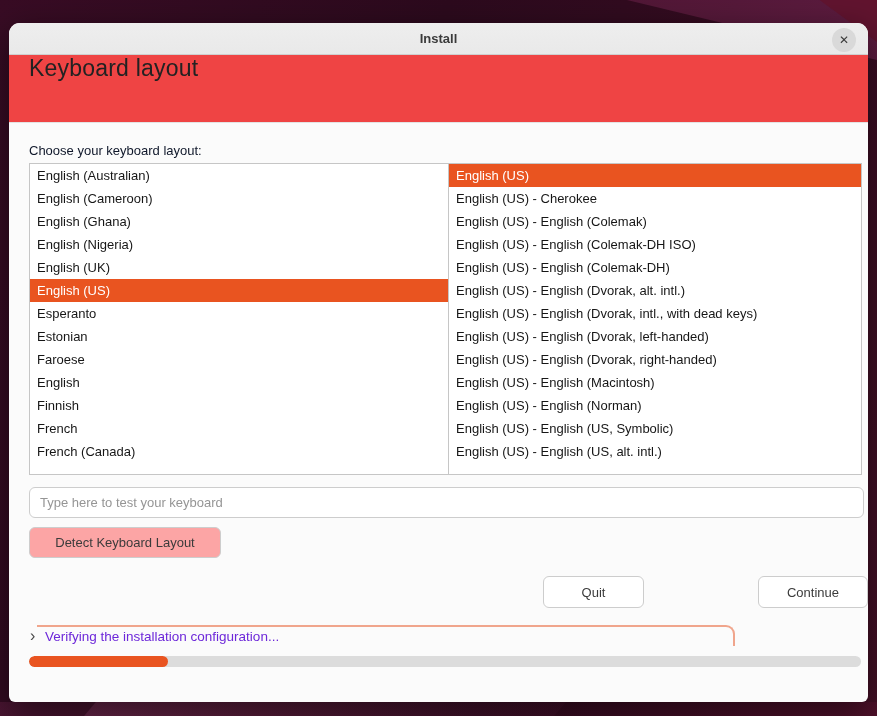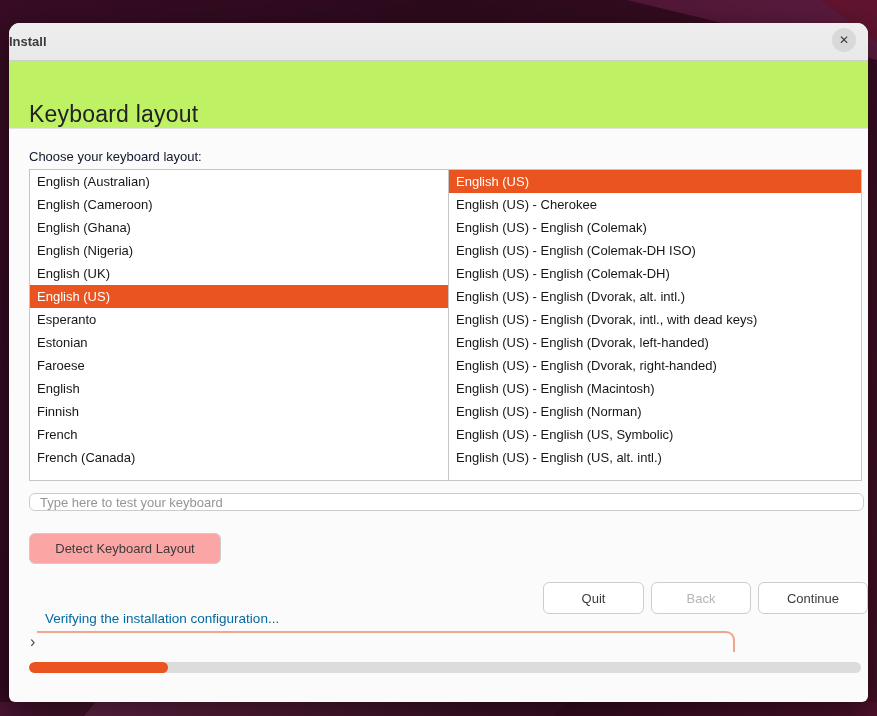--- a/index.html
+++ b/index.html
@@ -32,57 +32,57 @@
   }
 
   
   .window {
     position:absolute; left:9px; top:23px; width:859px; height:679px;
     background:#fbfbfb; border-radius:11px 11px 6px 6px;
     box-shadow:0 10px 34px rgba(0,0,0,0.5);
   }
 
   .titlebar {
-    position:relative; height:38px;
+    position:relative; height:32px;
     background:linear-gradient(#eeeeee,#e9e9e9);
     border-bottom:1px solid #cfcfcf;
     border-radius:11px 11px 0 0;
-    display:flex; align-items:center; 
+    display:flex; align-items:center; justify-content:center;
   }
   .titlebar .title { font-size:13px; font-weight:bold; color:#3b3b3b; }
   .close-btn {
     position:absolute; right:12px; top:5px; width:24px; height:24px;
     border-radius:50%; background:#d9d9d9; border:none;
     display:flex; align-items:center; justify-content:center;
     font-size:12px; color:#3a3a3a; cursor:pointer;
     font-family:"Liberation Sans", sans-serif;
   }
 
   .header {
-    height:68px; display:flex; align-items:flex-end; padding-left:20px;
-    background:#bef264; border-bottom:1px solid #e3e3e3;
+    height:68px; display:flex; align-items:flex-start; padding-left:20px;
+    background:#ef4444; border-bottom:1px solid #e3e3e3;
   }
   .page-title { font-size:23px; font-weight:400; color:#222222; letter-spacing:0.2px; }
 
   .content { position:relative; height:calc(679px - 34px - 68px); }
 
   .choose-label { position:absolute; left:20px; top:20px; font-size:13px; color:#0f172a; }
 
   .listbox {
     position:absolute; top:40px; height:312px;
     background:#ffffff; border:1px solid #c6c6c6;
     overflow:hidden; font-size:13px; color:#161616;
   }
   .listbox.left  { left:20px;  width:457px; }
   .listbox.right { left:439px; width:414px; }
   .list-row { height:23px; line-height:23px; padding-left:7px; white-space:nowrap; cursor:default; }
   .list-row.selected { background:#e95420; color:#ffffff; }
 
   .test-input {
-    position:absolute; left:20px; top:364px; width:835px; height:18px;
+    position:absolute; left:20px; top:364px; width:835px; height:31px;
     border:1px solid #cdcdcd; border-radius:6px; background:#ffffff;
     padding:0 10px; font-size:13px; color:#333;
     font-family:"Liberation Sans", sans-serif; outline:none;
   }
   .test-input::placeholder { color:#959595; }
 
   .detect-btn {
     position:absolute; left:20px; top:404px; width:192px; height:31px;
     background:#fca5a5; border:1px solid #cdcdcd; border-radius:6px;
     font-size:13px; color:#3b3b3b; cursor:pointer;
@@ -102,21 +102,21 @@
 
   .expander-frame {
     position:absolute; left:28px; top:502px; width:698px; height:21px;
     border-top:2px solid #f0a58c; border-right:2px solid #f0a58c;
     border-top-right-radius:9px; pointer-events:none;
   }
   .expander-chevron {
     position:absolute; left:21px; top:506px; font-size:16px; color:#4a4a4a;
     line-height:14px; cursor:pointer;
   }
-  .status-text { position:absolute; left:36px; top:482px; font-size:13.5px; color:#0369a1; }
+  .status-text { position:absolute; left:36px; top:506px; font-size:13.5px; color:#6d28d9; }
 
   .progress-track {
     position:absolute; left:20px; top:533px; width:832px; height:11px;
     background:#dcdcdc; border-radius:6px; overflow:hidden;
   }
   .progress-fill { height:100%; background:#e95420; border-radius:6px; }
 </style>
 </head>
 <body>
 
@@ -175,23 +175,20 @@
 
     <input class="test-input" type="text" placeholder="Type here to test your keyboard" style="">
 
     <button class="detect-btn">
       <span>Detect Keyboard Layout</span>
     </button>
 
     <button class="nav-btn btn-quit">
       <span>Quit</span>
     </button>
-    <button class="nav-btn btn-back" disabled="">
-      <span>Back</span>
-    </button>
     <button class="nav-btn btn-continue">
       <span>Continue</span>
     </button>
 
     <div class="expander-frame"></div>
     <span class="expander-chevron">›</span>
     <span class="status-text">Verifying the installation configuration...</span>
 
     <div class="progress-track">
       <div class="progress-fill" style="width: 16.7%;"></div>

